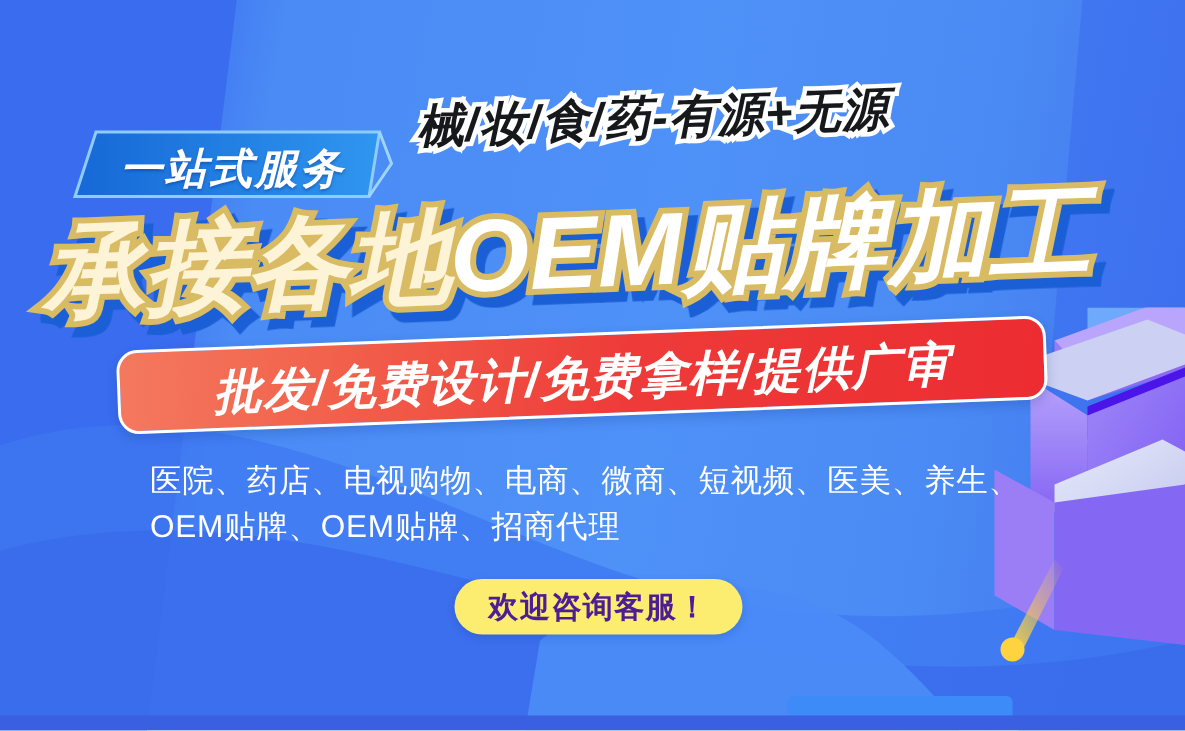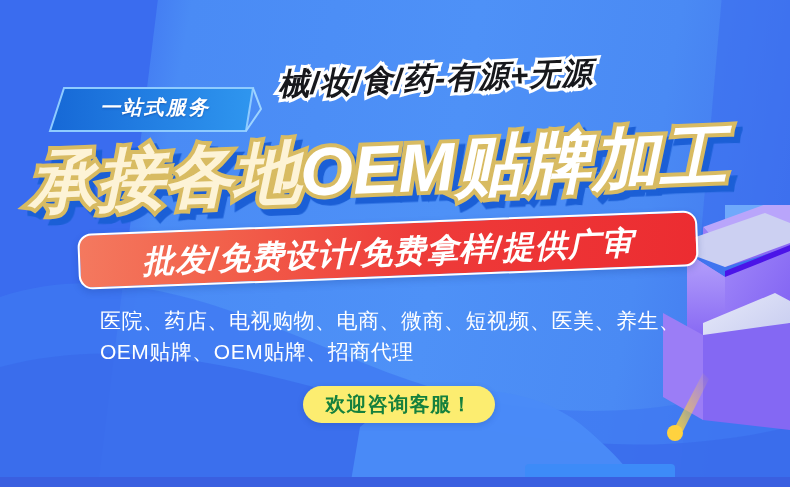--- a/index.html
+++ b/index.html
@@ -54,21 +54,21 @@
   .tag-badge {
     position: absolute;
     left: 48px; top: 86px;
     width: 214px; height: 47px;
   }
   .tag-badge .tag-shape { position: absolute; inset: 0; }
   .tag-badge .tag-text {
     position: absolute;
     left: 0; right: 0; top: 8px;
     text-align: center;
-    font-size: 20px;
+    font-size: 28px;
     font-weight: bold;
     font-style: italic;
     color: #ffffff;
     letter-spacing: 2px;
     text-shadow: 0 1px 2px rgba(10,50,140,.45);
     font-family: "Liberation Sans", "DejaVu Sans", sans-serif;
   }
 
   
   .cat-line {
@@ -167,21 +167,21 @@
     border-radius: 19px;
     background: #fced70;
     display: flex;
     align-items: center;
     justify-content: center;
     box-shadow: 0 2px 6px rgba(20,50,130,.2);
   }
   .cta-text {
     font-size: 20px;
     font-weight: bold;
-    color: #15803d;
+    color: #4c1d95;
     letter-spacing: 1px;
     font-family: "Liberation Sans", "DejaVu Sans", sans-serif;
   }
 </style>
 </head>
 <body>
 
 <div id="banner">
 
   <div class="bg-layer bg-left-band"></div>

